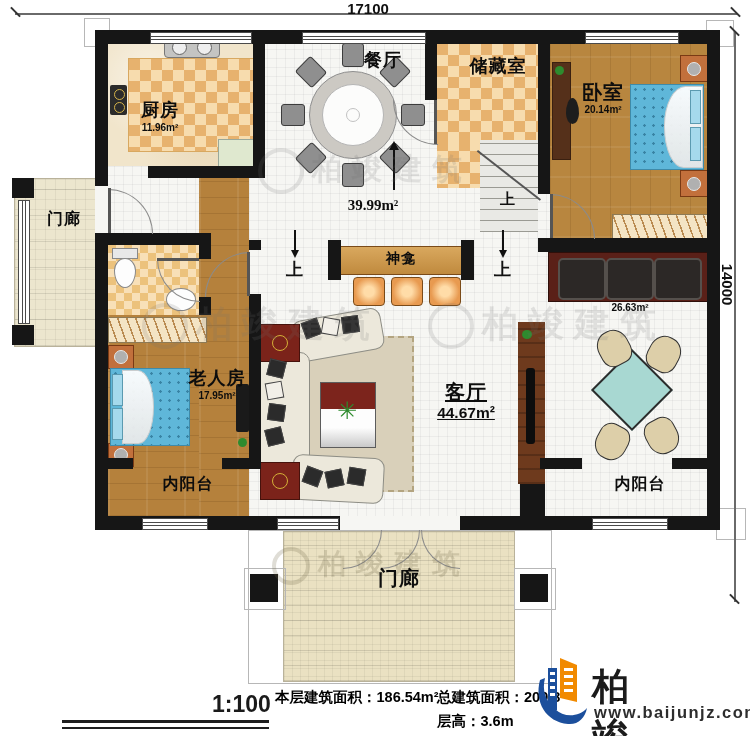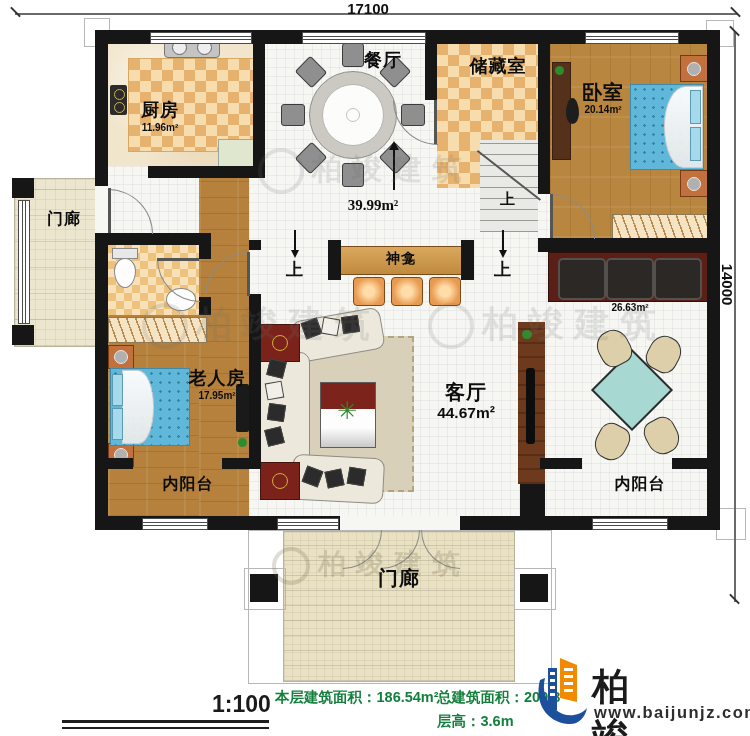--- a/index.html
+++ b/index.html
@@ -67,21 +67,21 @@
   .chairT{background:#ddcfa9;border:1.5px solid #333;border-radius:45% 45% 35% 35%;}
   .stool{background:radial-gradient(circle,#ffdca8 0 25%,#e89a50 70%);border:1.5px solid #7a4a18;border-radius:4px;}
   .mat{background:#7b231a;border:1px solid #46120c;}
   .mat:after{content:"";position:absolute;left:50%;top:50%;width:14px;height:14px;margin:-8px 0 0 -8px;border:1.5px solid #d4af37;border-radius:50%;}
   .wm{position:absolute;z-index:45;color:rgba(110,110,110,.17);font-weight:700;font-size:36px;letter-spacing:10px;pointer-events:none;white-space:nowrap;}
   .wm .ring{display:inline-block;width:38px;height:38px;border:4px solid rgba(110,110,110,.17);border-radius:50%;vertical-align:middle;margin-right:8px;}
   
   .ftitle{position:absolute;left:62px;top:676px;font-size:35px;font-weight:600;letter-spacing:5px;color:#1a1a1a;z-index:60;}
   .fscale{position:absolute;left:212px;top:691px;font-size:23px;font-weight:600;color:#1a1a1a;z-index:60;}
   .uline{position:absolute;left:62px;width:207px;height:2.5px;background:#1f1f1f;z-index:60;}
-  .stat{position:absolute;font-size:14.5px;font-weight:700;color:#15803d;z-index:58;white-space:nowrap;}
+  .stat{position:absolute;font-size:14.5px;font-weight:700;color:#000000;z-index:58;white-space:nowrap;}
   .brandname{position:absolute;left:592px;top:662px;font-size:37px;font-weight:800;letter-spacing:5px;color:#1b1b1b;z-index:62;}
   .brandurl{position:absolute;left:594px;top:703px;font-size:16.5px;font-weight:700;letter-spacing:1.5px;color:#2d2d2d;z-index:62;}
 </style>
 </head>
 <body>
 
 <div id="plan">
 
   <div class="dim" style="left:15px;top:13px;width:722px;height:1.5px;"></div>
   <div class="tick" style="left:9px;top:11px;"></div>
@@ -293,21 +293,21 @@
     <span class="rname lg">卧室</span>
     <span class="rarea">20.14m²</span>
     </div>
   <div class="rlabel" style="left:336px;top:196px;width:74px;font-family:Liberation Serif, serif;">
     <span class="rarea" style="font-size:15px;">39.99m²</span>
     </div>
   <div class="rlabel" style="left:172px;top:368px;width:90px;">
     <span class="rname">老人房</span>
     <span class="rarea">17.95m²</span>
     </div>
-  <div class="rlabel" style="left:420px;top:380px;width:92px;">
+  <div class="rlabel" style="left:420px;top:380px;width:92px;text-decoration:underline;">
     <span class="rname lg">客厅</span>
     <span class="rarea" style="font-size:15.5px;">44.67m²</span>
     </div>
   <div class="rlabel" style="left:582px;top:302px;width:96px;">
     <span class="rarea">26.63m²</span>
     </div>
   <div class="rlabel" style="left:148px;top:474px;width:80px;">
     <span class="rname sm">内阳台</span>
     </div>
   <div class="rlabel" style="left:600px;top:474px;width:80px;">

